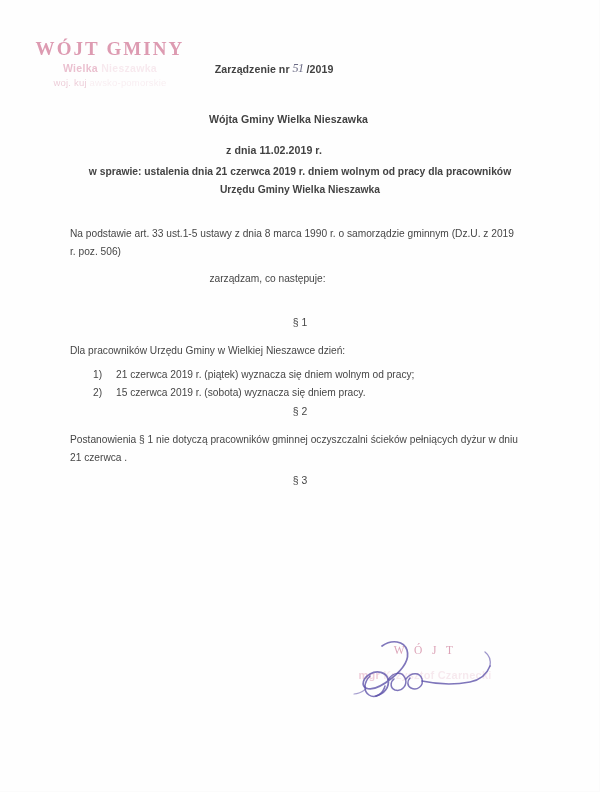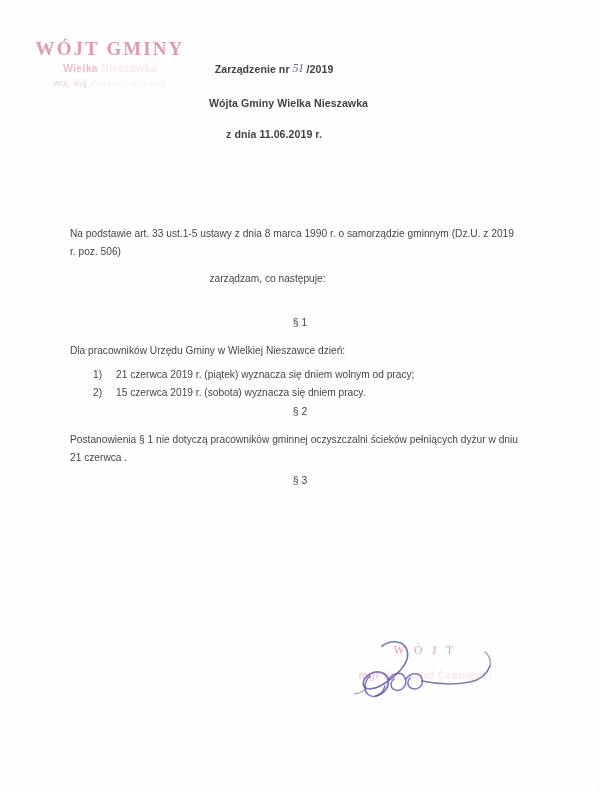--- a/index.html
+++ b/index.html
@@ -58,21 +58,21 @@
 
   
   .title-block { position:absolute; left:0; top:62px; width:548px; text-align:center; }
   .t-line {
     font-size:10.6px;
     font-weight:700;
     color:#424242;
     letter-spacing:.05px;
   }
   .t-line.l1 { margin-bottom:0; }
-  .t-line.l2 { margin-top:20px;padding-left:29px; }
+  .t-line.l2 { margin-top:36px;padding-left:29px; }
   .t-line.l3 { margin-top:19px; }
 
   .hand-num {
     font-family:"Liberation Serif", serif;
     font-style:italic;
     font-weight:400;
     font-size:12px;
     color:#4b4b6b;
     letter-spacing:-.5px;
     position:relative;
@@ -176,23 +176,28 @@
     </div>
   </div>
 
   <div class="title-block">
     <div class="t-line l1">
       <span>Zarządzenie nr</span>
       <span class="hand-num">51</span>
       <span>/2019</span>
     </div>
     <div class="t-line l2">Wójta Gminy Wielka Nieszawka</div>
-    <div class="t-line l3">z  dnia 11.06.2019 r.</div>
-  </div>
-
+    <div class="t-line l3">z  dnia 11.02.2019 r.</div>
+  </div>
+
+  <div class="subject">
+    <span>w sprawie: ustalenia dnia 21 czerwca 2019 r. dniem wolnym od pracy dla pracowników</span>
+    <br>
+    <span>Urzędu Gminy Wielka Nieszawka</span>
+  </div>
 
   <div class="para basis">Na podstawie art. 33 ust.1-5 ustawy z dnia 8 marca 1990 r. o samorządzie gminnym (Dz.U. z 2019 r. poz. 506)</div>
 
   <div class="para enact">zarządzam, co następuje:</div>
 
   <div class="section-mark" style="top:317px;">§ 1</div>
   <div class="para" style="left:70px; top:342px; width:445px;">Dla pracowników Urzędu Gminy w Wielkiej Nieszawce dzień:</div>
   <div class="list" style="top:366px;">
     <div class="row">
       <span class="num">1)</span>

